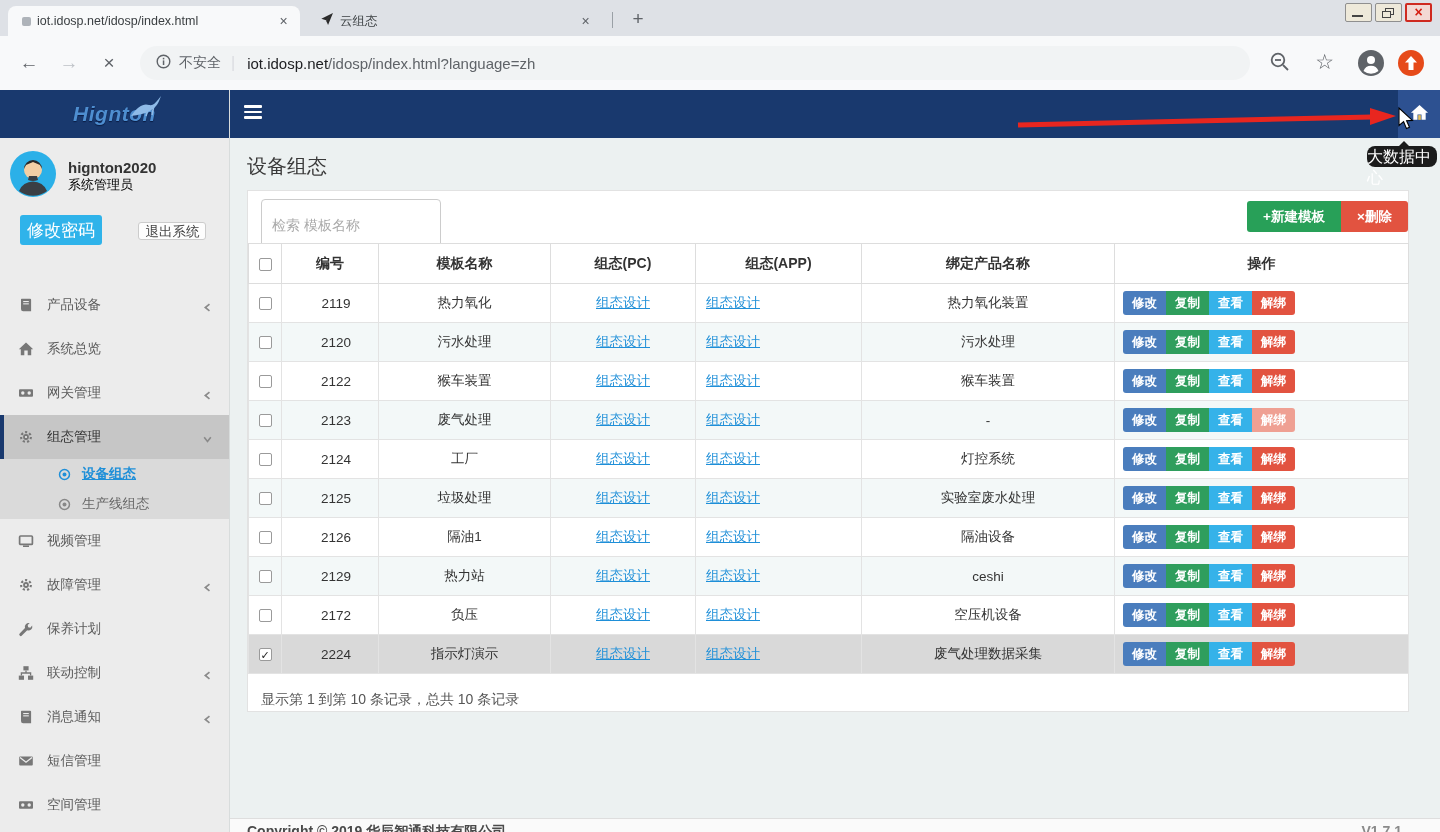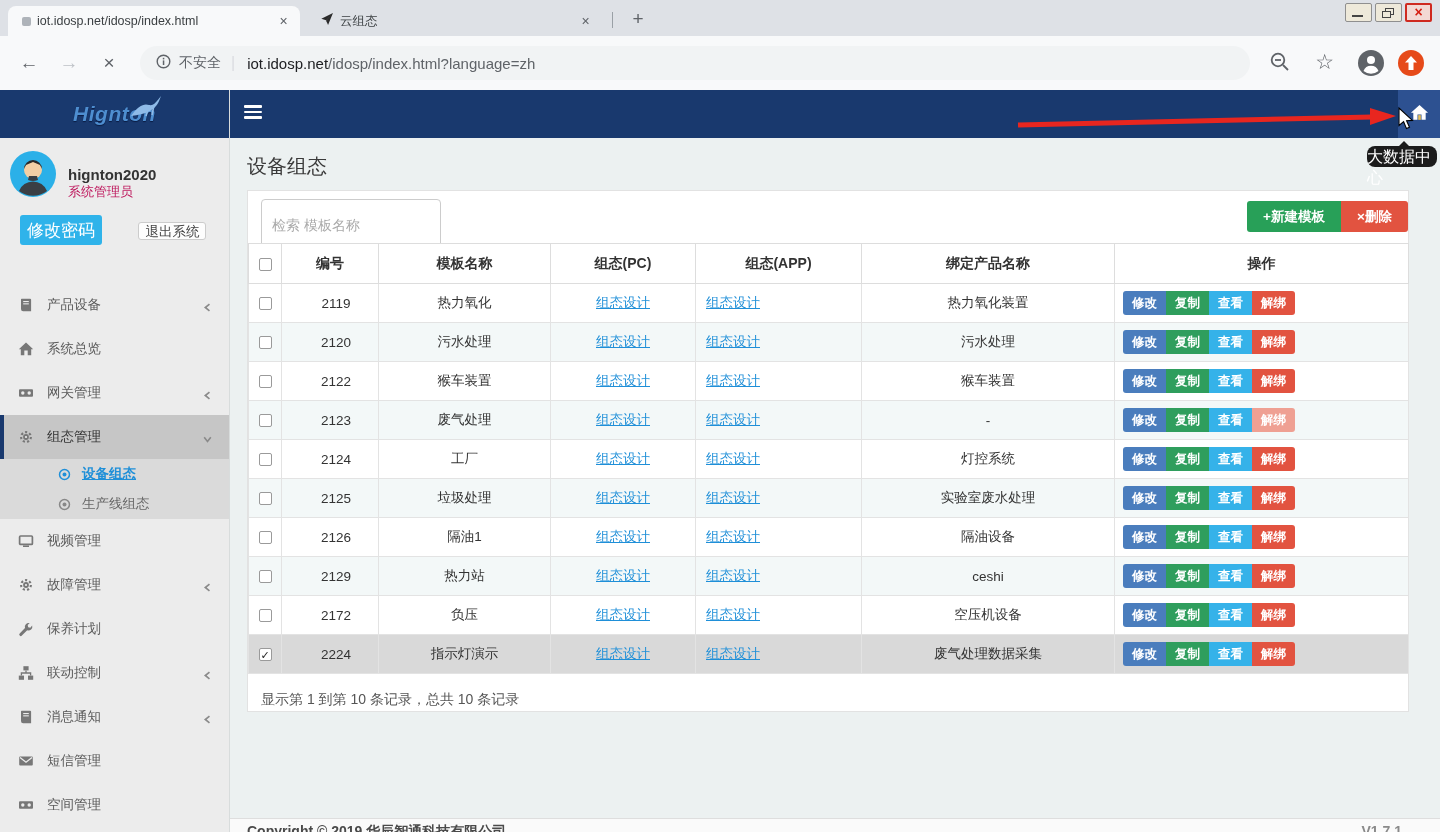--- a/index.html
+++ b/index.html
@@ -37,24 +37,24 @@
   .navbar{position:absolute;left:230px;top:90px;width:1210px;height:48px;background:#19396e;}
   .hamburger{position:absolute;left:14px;top:15px;width:18px;}
   .hamburger div{height:2.5px;background:#fff;margin-bottom:3px;border-radius:1px;}
   .home-btn{position:absolute;right:0;top:0;width:42px;height:48px;background:#2d5191;display:flex;align-items:center;justify-content:center;}
 
   
   .sidebar{position:absolute;left:0;top:90px;width:230px;height:742px;background:#ececec;border-right:1px solid #d8dcdc;}
   .side-logo{height:48px;background:#19396e;display:flex;align-items:center;justify-content:center;position:relative;}
   .logo-text{font-size:21px;font-weight:bold;font-style:italic;color:#4e8ed0;letter-spacing:.5px;text-shadow:0 1px 1px #0a1d45;}
   .logo-deer{position:absolute;right:66px;top:4px;}
-  .user-row{display:flex;align-items:flex-end;padding:13px 10px 8px 10px;}
+  .user-row{display:flex;align-items:center;padding:13px 10px 8px 10px;}
   .user-meta{margin-left:12px;}
   .user-name{font-size:15px;font-weight:bold;color:#333;}
-  .user-role{font-size:13px;color:#be185d;margin-top:0;}
+  .user-role{font-size:13px;color:#000000;margin-top:0;}
   .user-btns{padding:6px 0 12px 20px;}
   .btn-pass{display:inline-block;width:82px;height:30px;background:#2fb3ea;color:#fff;border:none;border-radius:3px;font-size:17px;font-family:inherit;}
   .btn-logout{display:inline-block;width:68px;height:18px;background:#fdfdfd;color:#444;border:1px solid #ccc;border-radius:3px;font-size:13.5px;margin-left:32px;font-family:inherit;}
   .menu{margin-top:26px;}
   .m-item{position:relative;height:44px;display:flex;align-items:center;padding-left:18px;}
   .m-item .ic{width:17px;height:17px;margin-right:12px;display:flex;align-items:center;}
   .m-item .lbl{font-size:13.5px;color:#5a5a5a;}
   .m-item .chev{position:absolute;right:16px;top:16px;}
   .m-item.active{background:#c6c6c6;}
   .m-item.active::before{content:"";position:absolute;left:0;top:0;width:4px;height:100%;background:#19396e;}

